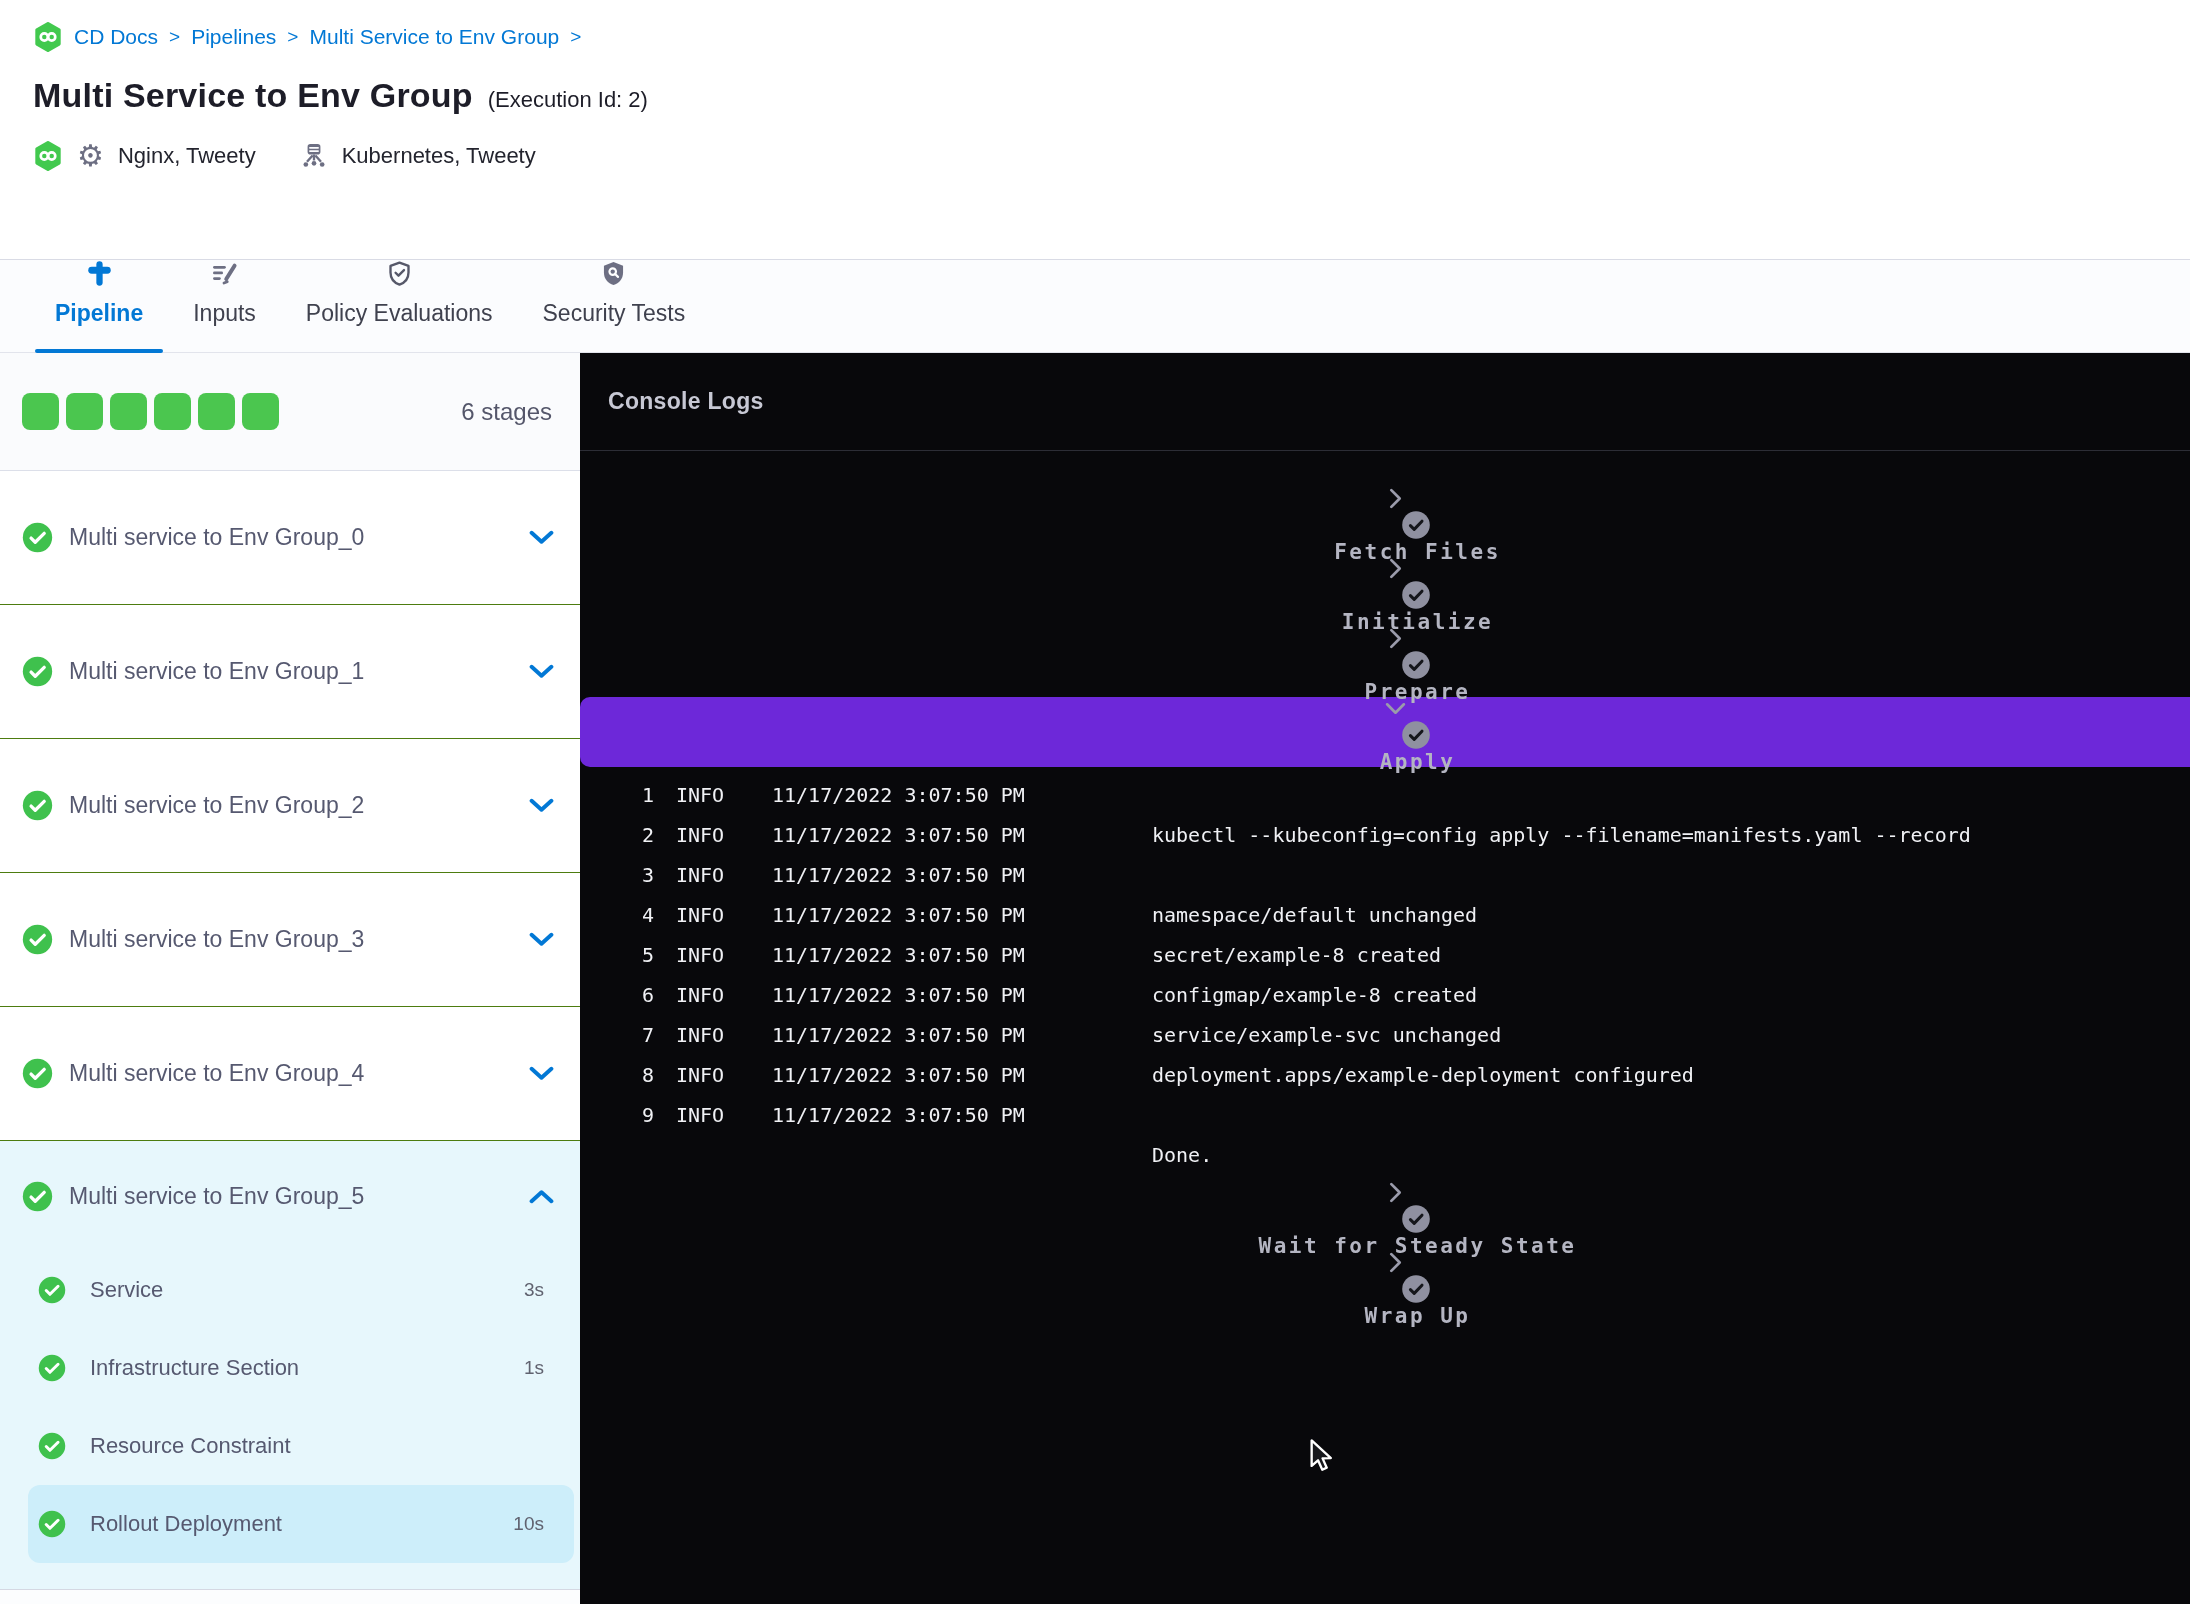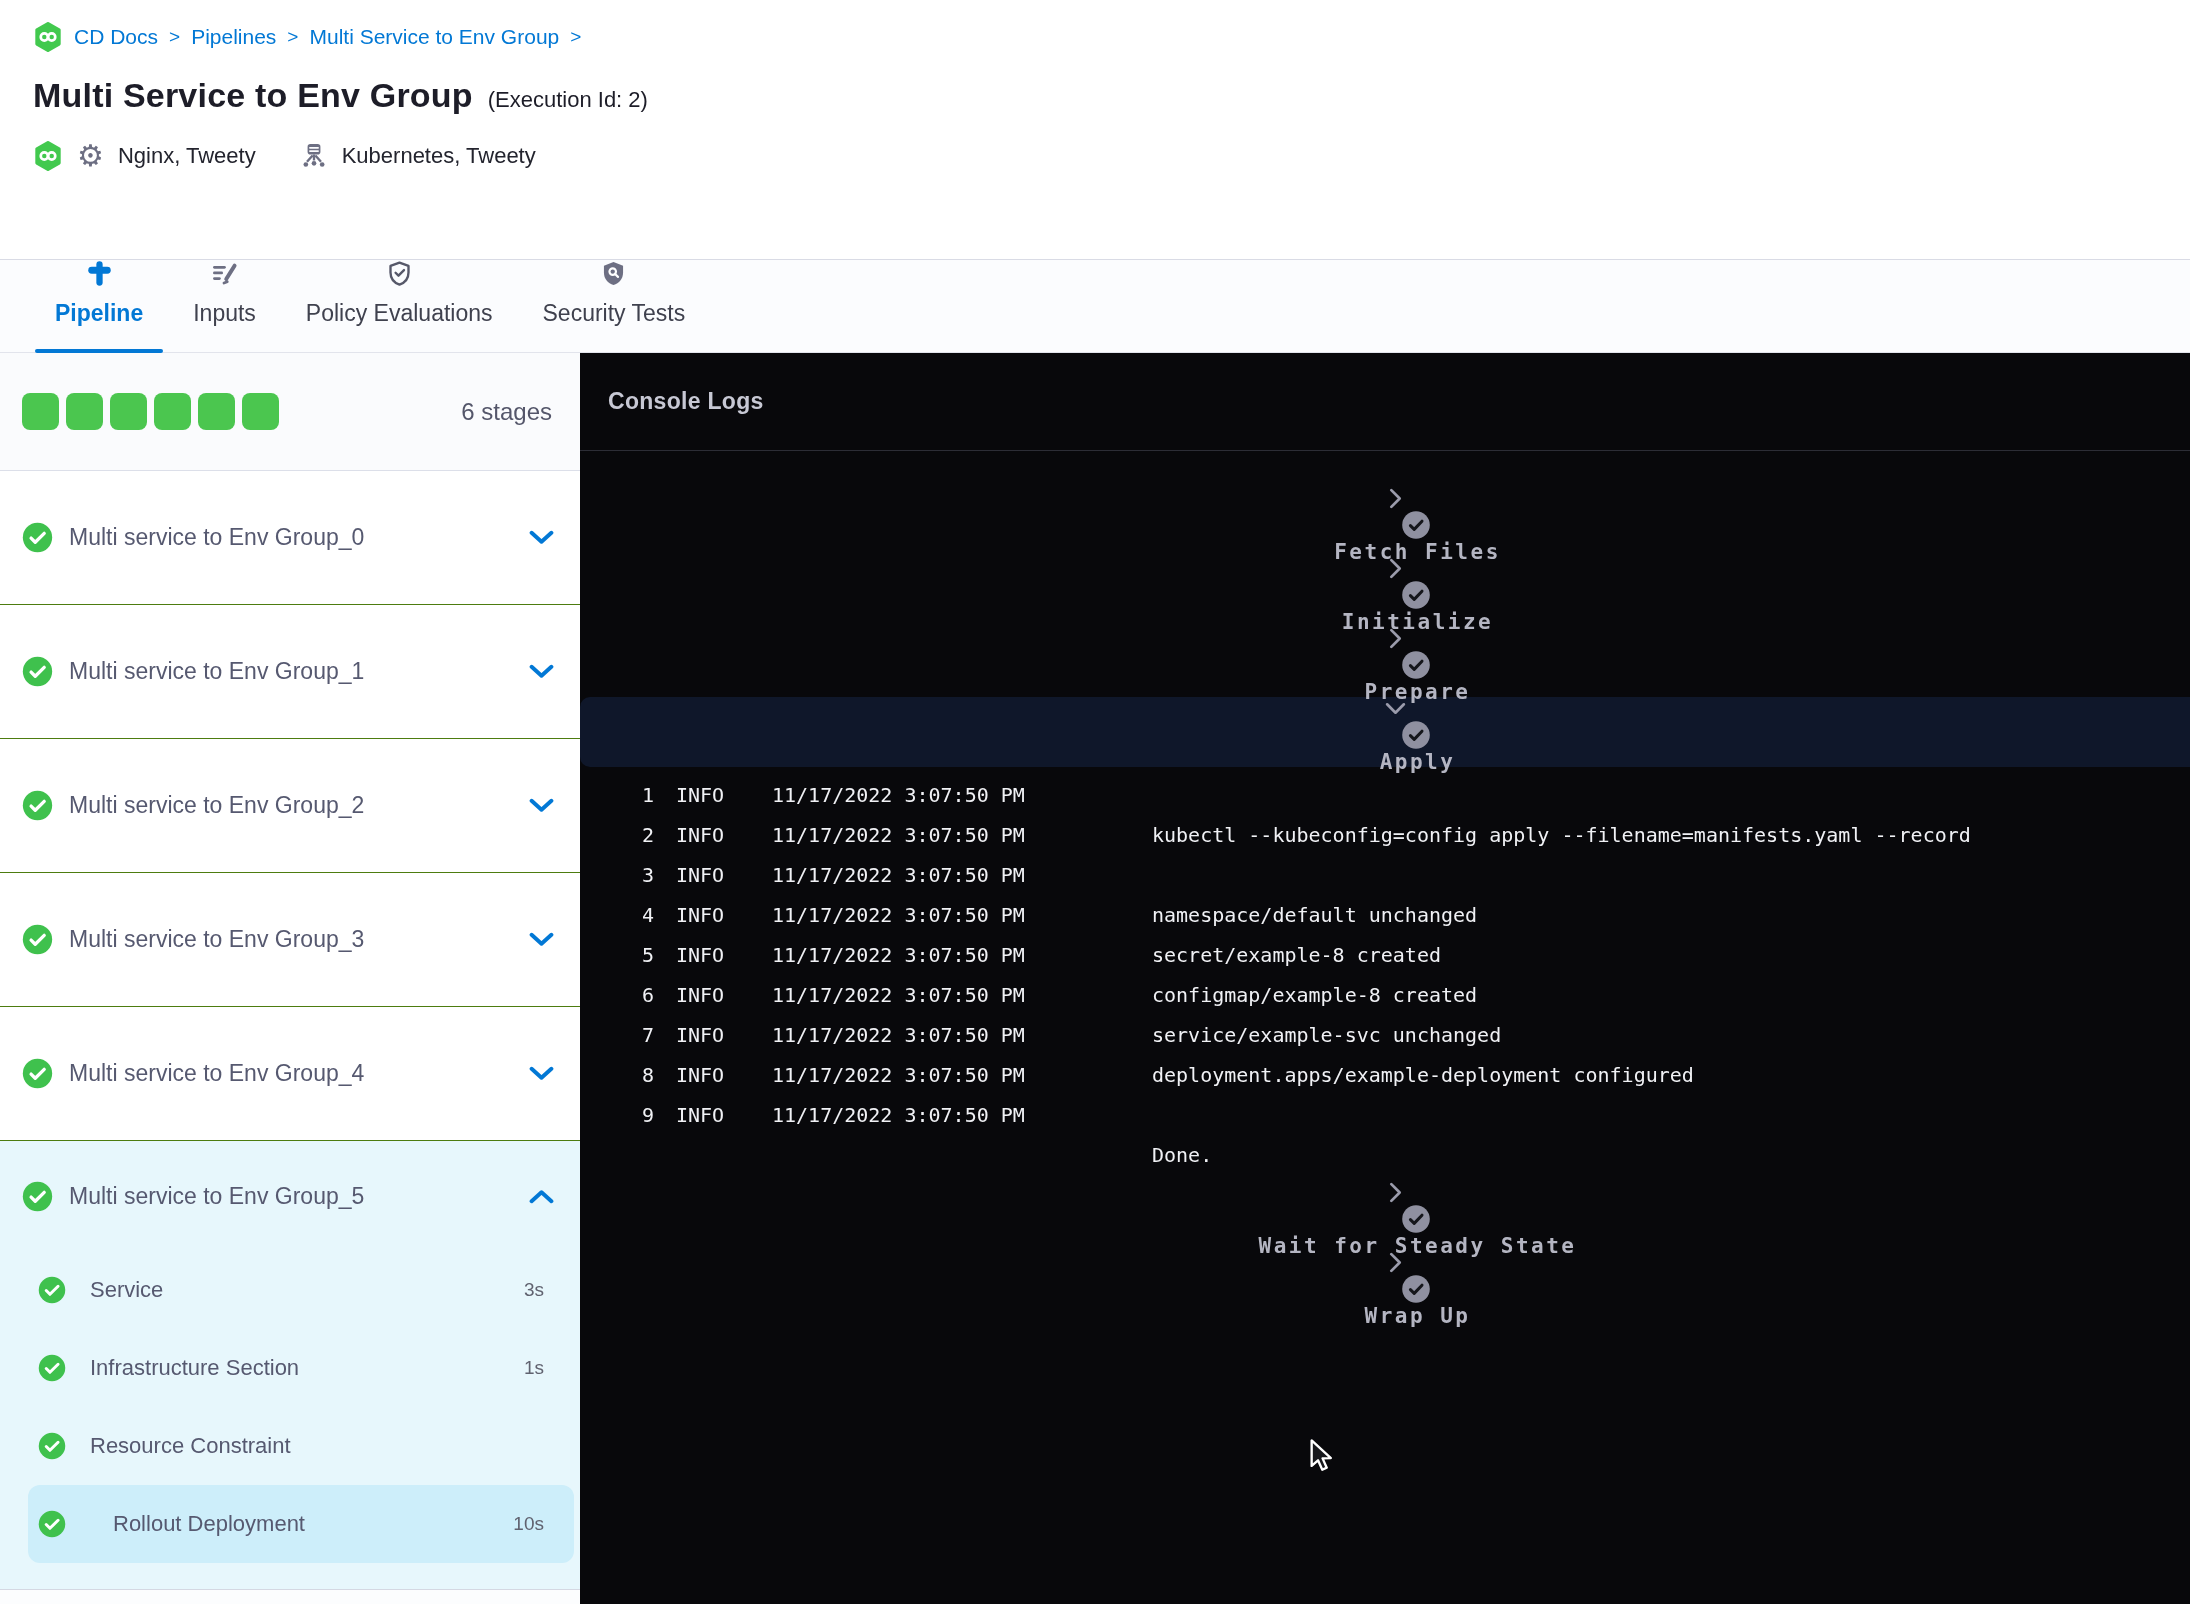--- a/index.html
+++ b/index.html
@@ -39,33 +39,33 @@
 
   .stage-row { height:134px; border-bottom:1px solid #4d7c0f; display:flex; align-items:center; padding:0 26px 0 22px; cursor:pointer; background:#fff; }
   .stage-label { margin-left:16px; font-size:23px; color:#565970; font-weight:500; }
   .stage-chevron { margin-left:auto; display:flex; }
   .stage-chevron.up svg { transform:rotate(180deg); }
 
   .stage-group.expanded { background:#e7f7fc; }
   .stage-group-header { height:110px; display:flex; align-items:center; padding:0 26px 0 22px; cursor:pointer; }
   .substeps { padding-bottom:26px; }
   .substep { height:78px; margin:0 6px 0 28px; padding:0 30px 0 10px; border-radius:12px; display:flex; align-items:center; cursor:pointer; }
-  .substep.selected { background:#cdeefa;gap:23px; }
+  .substep.selected { background:#cdeefa; }
   .substep-label { margin-left:24px; font-size:22px; color:#565970; font-weight:500; }
   .substep-duration { margin-left:auto; font-size:19px; color:#60626f; }
   .sidebar-footer { flex:1; border-top:1px solid #d5d8e2; background:#fcfdfe; }
 
   
   .console { flex:1; background:#08080b; position:relative; overflow:hidden; }
   .console-header { height:98px; display:flex; align-items:center; padding-left:28px; border-bottom:1px solid #2c2d36; }
   .console-title { font-size:23px; font-weight:700; color:#c7c8d4; letter-spacing:.3px; }
   .console-body { padding-top:36px; }
   .cstep { height:70px; display:flex; align-items:center; padding-left:20px; cursor:pointer;flex-direction:column; }
   .cstep .chev { width:18px; display:flex; justify-content:center; }
-  .cstep.expanded { background:#0f172a; border-radius:10px 0 0 10px; }
+  .cstep.expanded { background:#6d28d9; border-radius:10px 0 0 10px; }
   .cstep.expanded .chev svg { transform:rotate(90deg); }
   .cstep .check { margin-left:42px; display:flex; }
   .cstep-label { margin-left:45px; font-family:"DejaVu Sans Mono", monospace; font-size:21px; letter-spacing:2.5px; color:#b4b5c2; font-weight:600; white-space:pre; }
 
   .logs { padding:8px 0 6px 0; }
   .log-line { height:40px; display:grid; grid-template-columns:26px 74px 358px auto; column-gap:22px; padding-left:48px; align-items:center; font-family:"DejaVu Sans Mono", monospace; font-size:20px; color:#f0f1f5; }
   .log-num { text-align:right; }
   .log-msg { white-space:pre; }
 
   .cursor { position:absolute; left:727px; top:1086px; }

